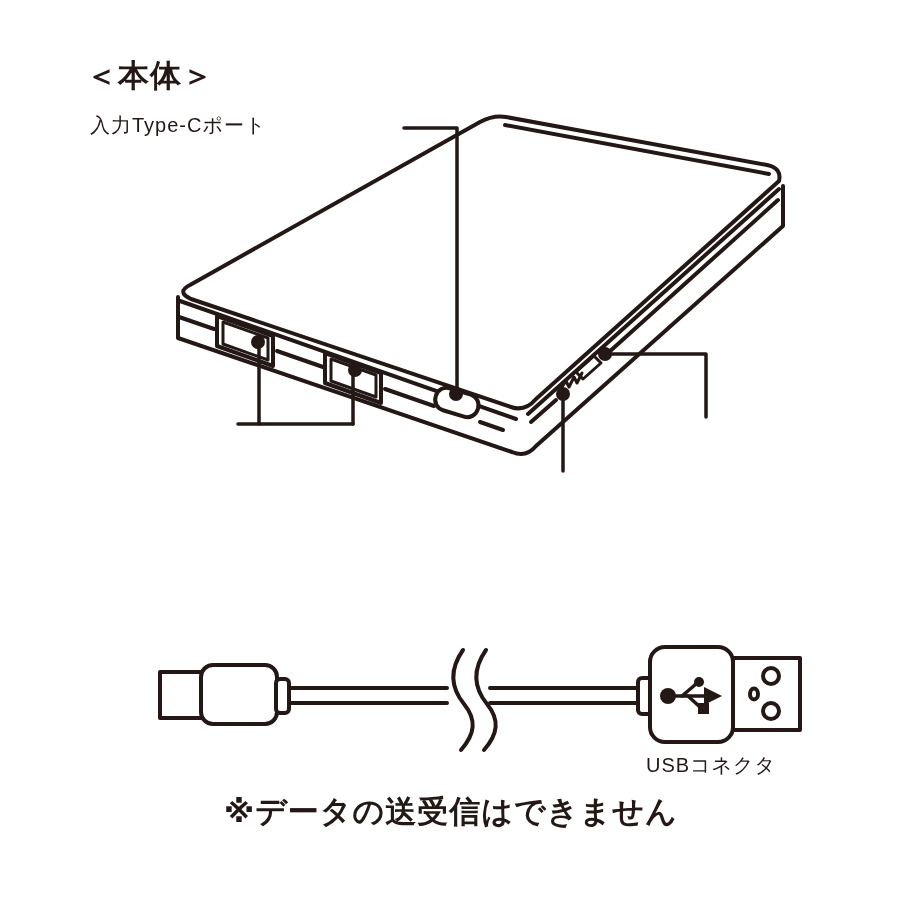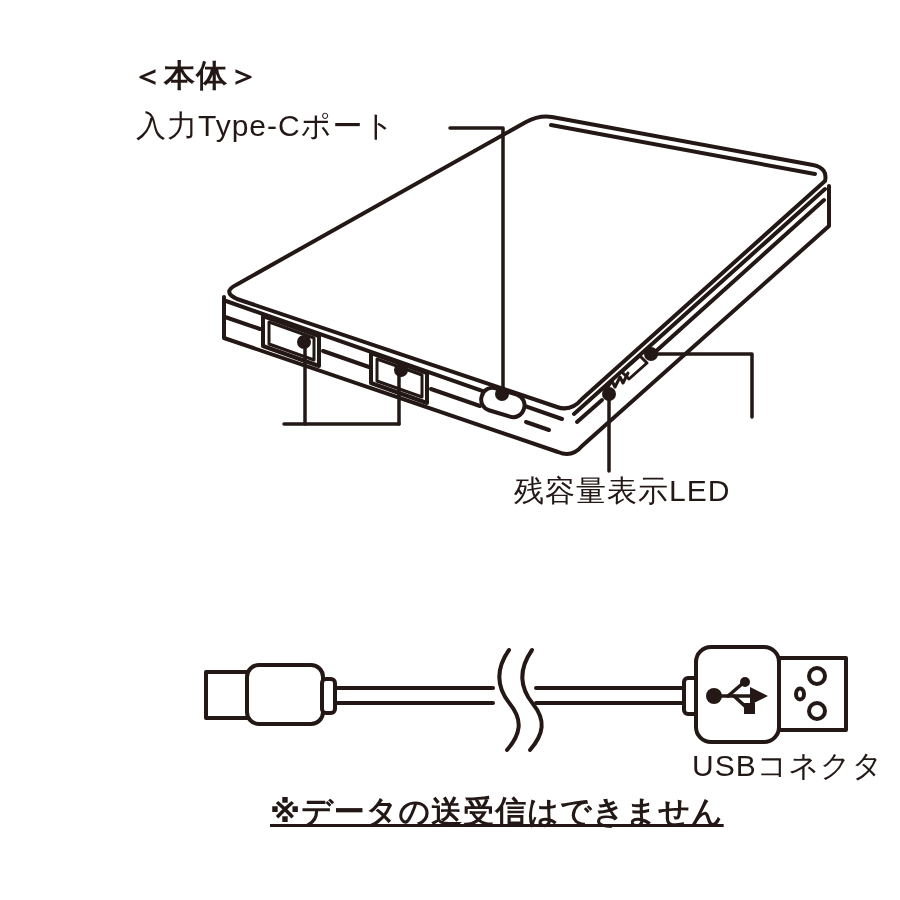--- a/index.html
+++ b/index.html
@@ -1,27 +1,27 @@
 <!DOCTYPE html>
 <html><head>
 <meta charset="utf-8">
 <style>
   html,body{margin:0;padding:0;}
   body{
     width:900px;height:900px;background:#ffffff;position:relative;overflow:hidden;
     font-family:"Liberation Sans","DejaVu Sans",sans-serif;
   }
-  #stage{position:absolute;inset:0;width:832px;height:900px;margin-left:46px;}
+  #stage{position:absolute;inset:0;width:832px;height:900px;}
   svg.art{position:absolute;left:0;top:0;}
   .label{
     position:absolute;color:#231815;white-space:nowrap;
-    font-size:30px;font-weight:500;letter-spacing:1px;line-height:35px;
+    font-size:20px;font-weight:500;letter-spacing:1px;line-height:35px;
   }
   .title{font-size:31px;font-weight:700;}
-  .note{font-size:31px;font-weight:700;text-decoration:underline;}
+  .note{font-size:31px;font-weight:700;}
 </style>
 </head>
 <body>
 
 <div id="stage">
 
   <svg class="art" width="900" height="900" viewBox="0 0 900 900" stroke="#231815">
 
     <g fill="none" stroke="#231815" stroke-width="4" stroke-linecap="round" stroke-linejoin="round">
 
@@ -118,21 +118,20 @@
       </g>
     </g>
   </svg>
 
   <div class="label title" style="left:86px;top:58px">＜本体＞</div>
 
   <div class="label" style="left:90px;top:108px">入力Type-Cポート</div>
 
 
 
-  <div class="label" style="left:468px;top:473px">残容量表示LED</div>
 
 
 
 
   <div class="label" style="left:646px;top:748px">USBコネクタ</div>
 
   <div class="label note" style="left:224px;top:794px">※データの送受信はできません</div>
 </div>
 
 </body></html>

